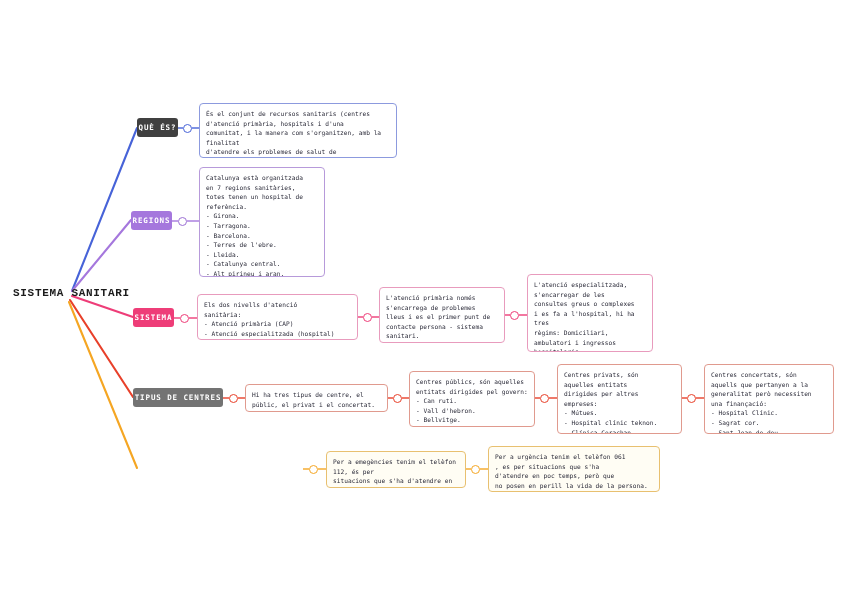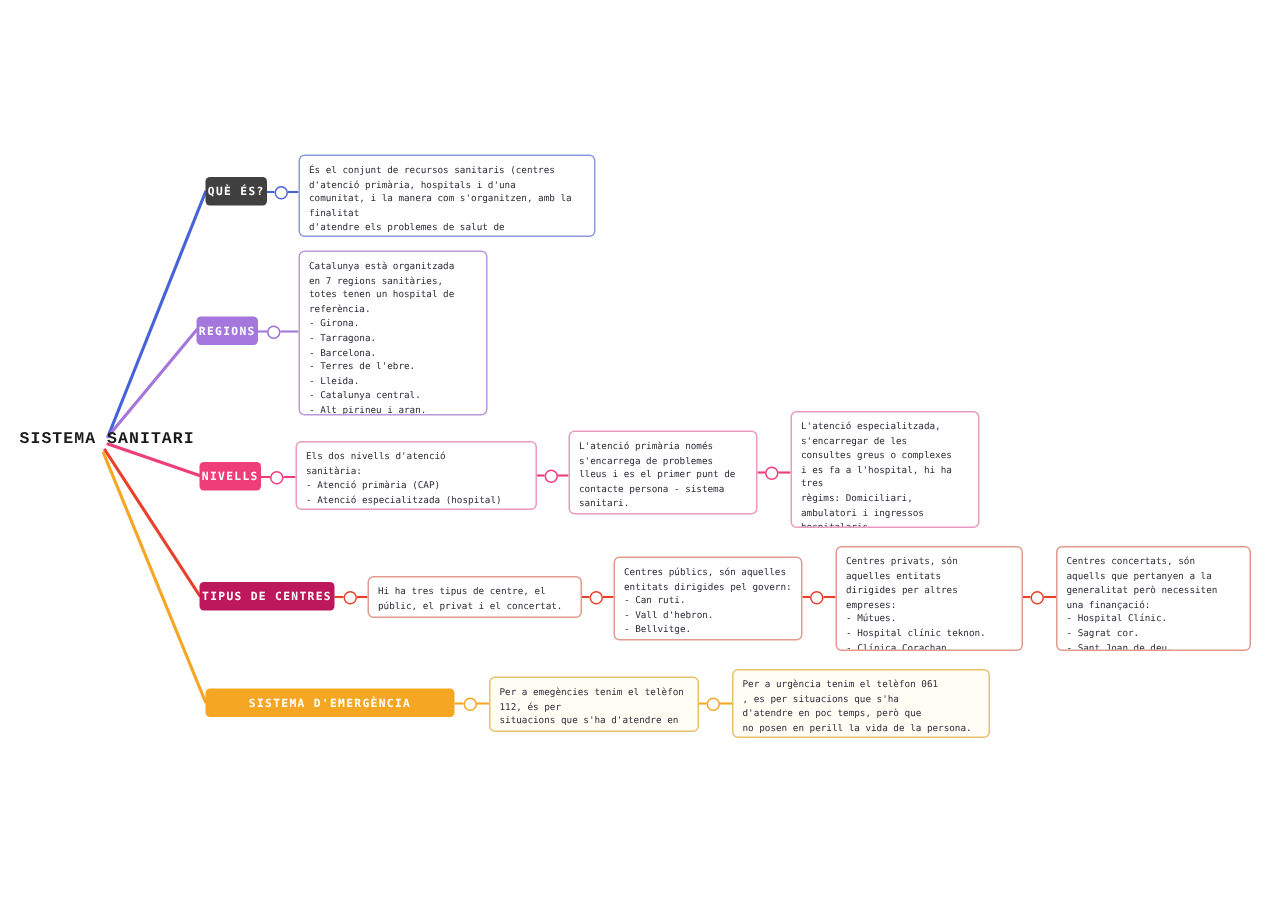--- a/index.html
+++ b/index.html
@@ -160,42 +160,42 @@
 totes tenen un hospital de
 referència.
 - Girona.
 - Tarragona.
 - Barcelona.
 - Terres de l'ebre.
 - Lleida.
 - Catalunya central.
 - Alt pirineu i aran.</div>
 
-  <div class="pill" style="left:133px; top:308px; width:41px; height:19px; background:#ee3d78;">NIVELLS</div>
+  <div class="pill" style="left:133px; top:308px; width:41px; height:19px; background:#ee3d78;">SISTEMA</div>
   <div class="knob pink" style="left:180px; top:314px;"></div>
   <div class="note pink" style="left:197px; top:294px; width:161px; height:46px;">Els dos nivells d'atenció
 sanitària:
 - Atenció primària (CAP)
 - Atenció especialitzada (hospital)</div>
   <div class="knob pink" style="left:363px; top:313px;"></div>
   <div class="note pink" style="left:379px; top:287px; width:126px; height:56px;">L'atenció primària només
 s'encarrega de problemes
 lleus i es el primer punt de
 contacte persona - sistema
 sanitari.</div>
   <div class="knob pink" style="left:510px; top:311px;"></div>
   <div class="note pink" style="left:527px; top:274px; width:126px; height:78px;">L'atenció especialitzada,
 s'encarregar de les
 consultes greus o complexes
 i es fa a l'hospital, hi ha tres
 règims: Domiciliari,
 ambulatori i ingressos
 hospitalaris.</div>
 
-  <div class="pill" style="left:133px; top:388px; width:90px; height:19px; background:#be185d;">TIPUS DE CENTRES</div>
+  <div class="pill" style="left:133px; top:388px; width:90px; height:19px; background:#737373;">TIPUS DE CENTRES</div>
   <div class="knob red" style="left:229px; top:394px;"></div>
   <div class="note red" style="left:245px; top:384px; width:143px; height:28px;">Hi ha tres tipus de centre, el
 públic, el privat i el concertat.</div>
   <div class="knob red" style="left:393px; top:394px;"></div>
   <div class="note red" style="left:409px; top:371px; width:126px; height:56px;">Centres públics, són aquelles
 entitats dirigides pel govern:
 - Can ruti.
 - Vall d'hebron.
 - Bellvitge.</div>
   <div class="knob red" style="left:540px; top:394px;"></div>
@@ -208,21 +208,20 @@
 - Clínica Corachan.</div>
   <div class="knob red" style="left:687px; top:394px;"></div>
   <div class="note red" style="left:704px; top:364px; width:130px; height:70px;">Centres concertats, són
 aquells que pertanyen a la
 generalitat però necessiten
 una finançació:
 - Hospital Clínic.
 - Sagrat cor.
 - Sant Joan de deu.</div>
 
-  <div class="pill" style="left:137px; top:459px; width:166px; height:19px; background:#f5a623;">SISTEMA D'EMERGÈNCIA</div>
   <div class="knob orange" style="left:309px; top:465px;"></div>
   <div class="note orange" style="left:326px; top:451px; width:140px; height:37px;">Per a emegències tenim el telèfon 112, és per
 situacions que s'ha d'atendre en minuts,
 perquè la vida de la persona està en perill.</div>
   <div class="knob orange" style="left:471px; top:465px;"></div>
   <div class="note orange" style="left:488px; top:446px; width:172px; height:46px;">Per a urgència tenim el telèfon 061
 , es per situacions que s'ha
 d'atendre en poc temps, però que
 no posen en perill la vida de la persona.</div>
 

